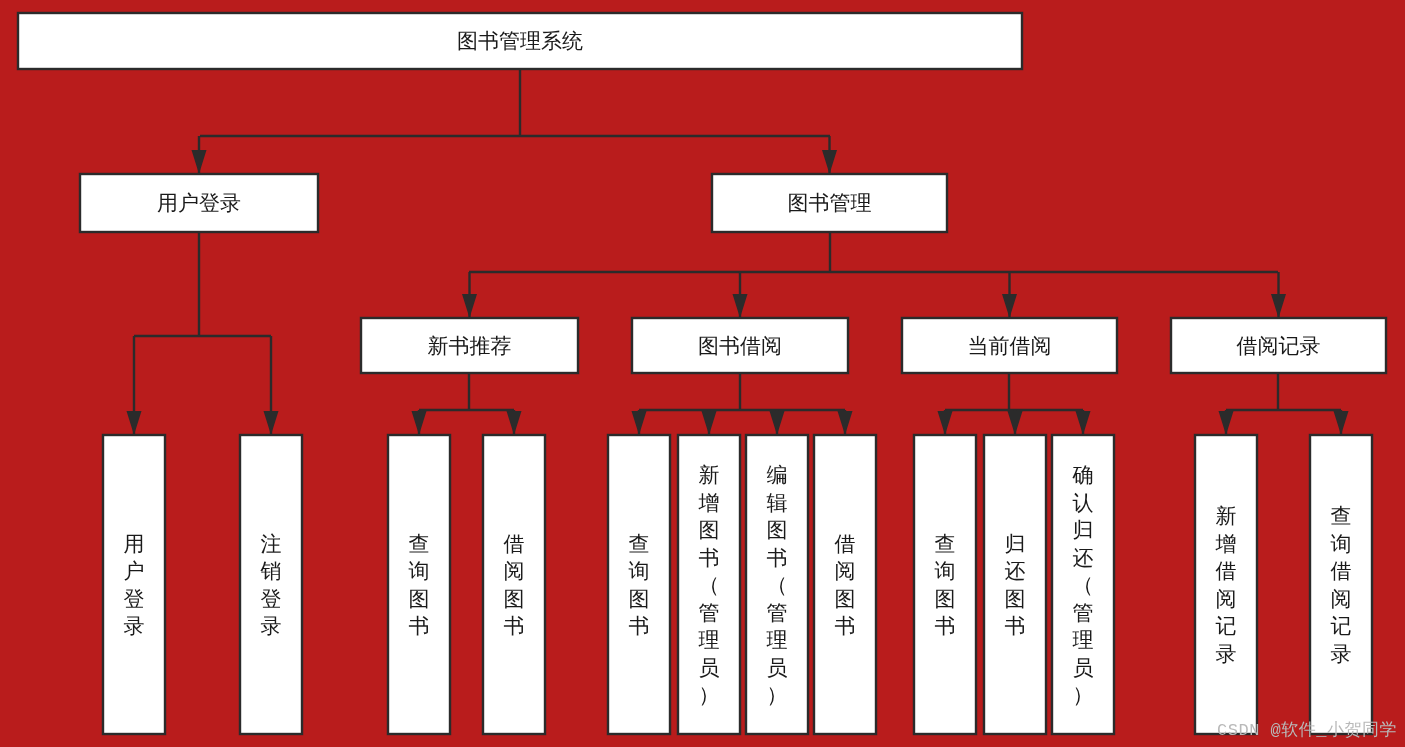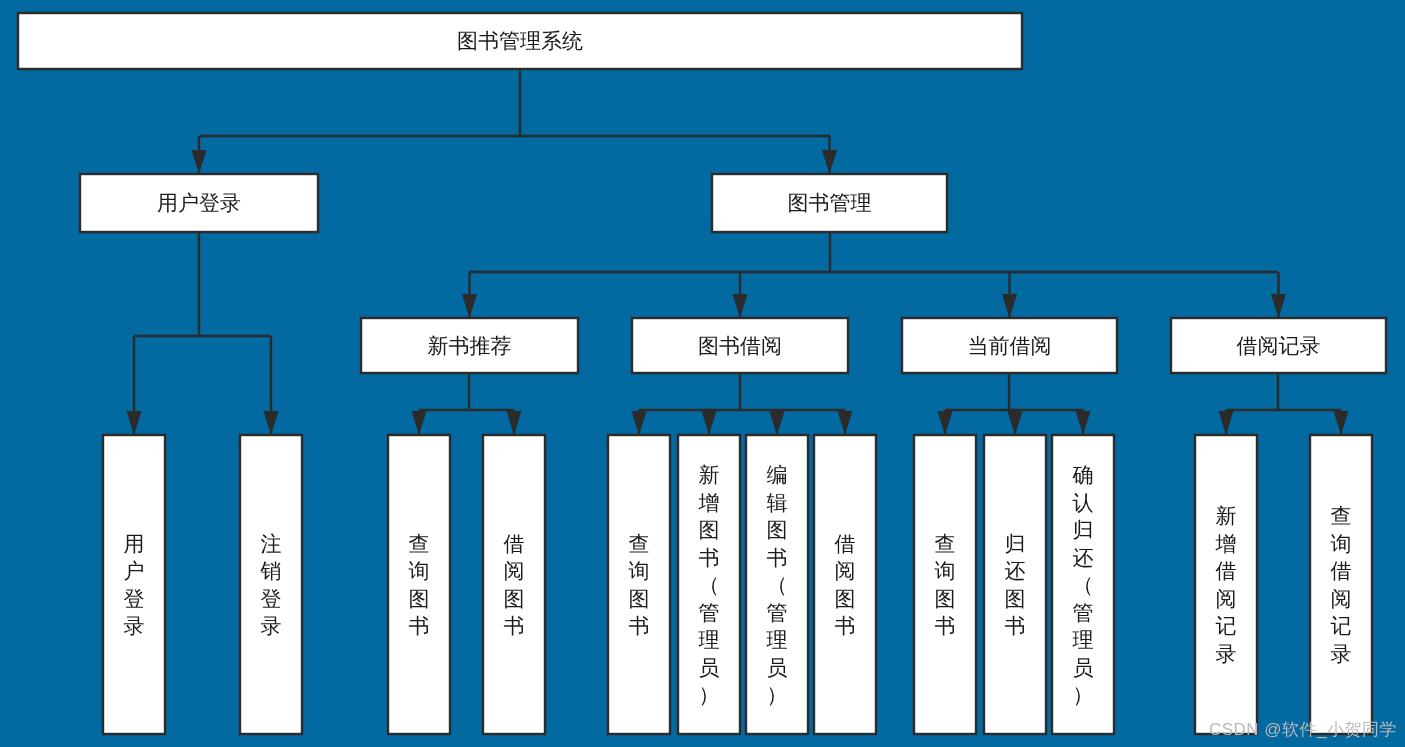--- a/index.html
+++ b/index.html
@@ -8,21 +8,21 @@
     padding: 0;
     background: #ffffff;
   }
   body {
     font-family: "DejaVu Sans", "Liberation Sans", sans-serif;
   }
   #diagram-root {
     position: relative;
     width: 1405px;
     height: 747px;
-    background: #0369a1;
+    background: #b91c1c;
     overflow: hidden;
   }
   svg.diagram-canvas {
     position: absolute;
     left: 0;
     top: 0;
     width: 1405px;
     height: 747px;
     display: block;
   }
@@ -51,21 +51,21 @@
   .node-label-v {
     font-family: "DejaVu Sans", "Liberation Sans", sans-serif;
     font-size: 21px;
     fill: #1a1a1a;
     text-anchor: middle;
   }
   .watermark-text {
     position: absolute;
     right: 8px;
     bottom: 6px;
-    font-family: Liberation Sans, sans-serif;
+    font-family: Liberation Mono, monospace;
     font-size: 17px;
     color: #b9b9b9;
     white-space: nowrap;
     letter-spacing: 0.5px;
     user-select: none;
   }
 </style>
 </head>
 <body>
 

